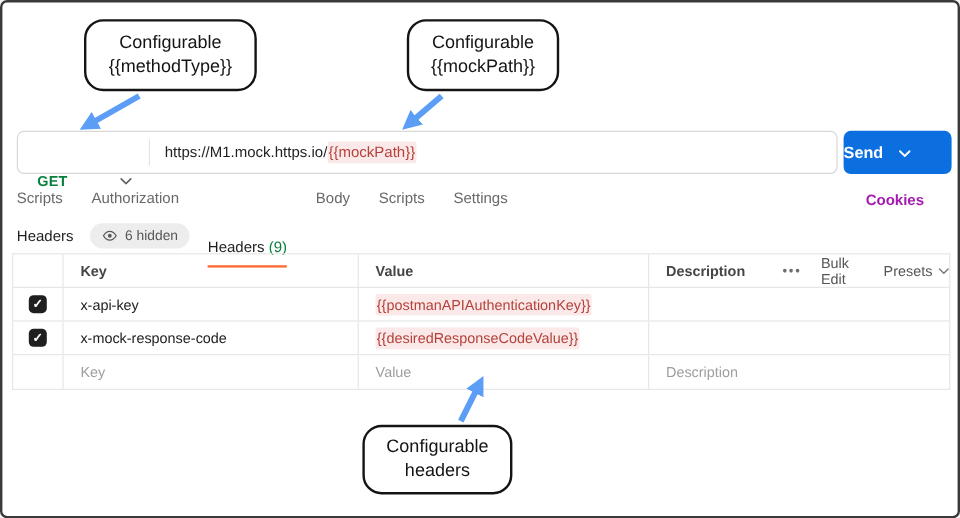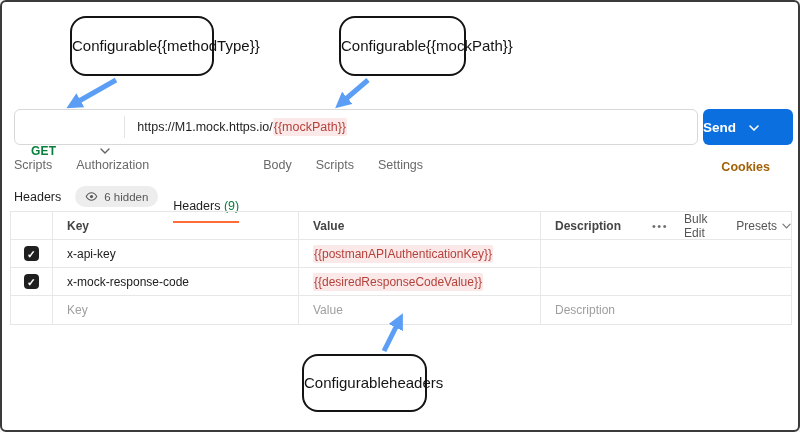--- a/index.html
+++ b/index.html
@@ -7,21 +7,21 @@
   .screen {
     position:relative; width:800px; height:432px; background:#fff;
     border:2px solid #3a3a3a; border-radius:6px; overflow:hidden;
     font-family:"Liberation Sans", sans-serif; color:#1f1f1f;
   }
 
   
   .callout {
     position:absolute; z-index:6; background:#fff;
     border:2.5px solid #141414; border-radius:16px;
-    display:flex; flex-direction:row; align-items:center; 
+    display:flex; flex-direction:column; align-items:center; justify-content:center;
     font-size:15px; line-height:1.35; color:#141414; text-align:center;
   }
   #callout-method   { left:68px;  top:14px;  width:144px; height:60px; }
   #callout-mockpath { left:337px; top:14px;  width:127px; height:60px; }
   #callout-headers  { left:300px; top:352px; width:125px; height:58px; }
 
   .arrows { position:absolute; left:0; top:0; z-index:5; pointer-events:none; }
 
   
   .url-bar {
@@ -47,21 +47,21 @@
   
   .tabs {
     position:absolute; left:12px; top:156px; display:flex; gap:24px;
     font-size:12.5px; color:#696969;
   }
   .tab { padding-bottom:8px; cursor:pointer; white-space:nowrap; }
   .tab.active { color:#1f1f1f; border-bottom:2.5px solid #ff6c37;margin-top:41px; }
   .tab .count { color:#077e3c; }
   .cookies-link {
     position:absolute; right:28px; top:158px; font-size:12.5px; font-weight:700;
-    color:#a16207; cursor:pointer;
+    color:#a21caf; cursor:pointer;
   }
 
   
   .headers-row { position:absolute; left:12px; top:184px; display:flex; align-items:center; gap:14px; }
   .headers-title { font-size:12.5px; color:#1f1f1f; }
   .hidden-badge {
     display:flex; align-items:center; gap:6px; background:#ededed; border-radius:11px;
     height:21px; padding:0 10px; color:#575757; font-size:11.5px; cursor:pointer;
   }
 

